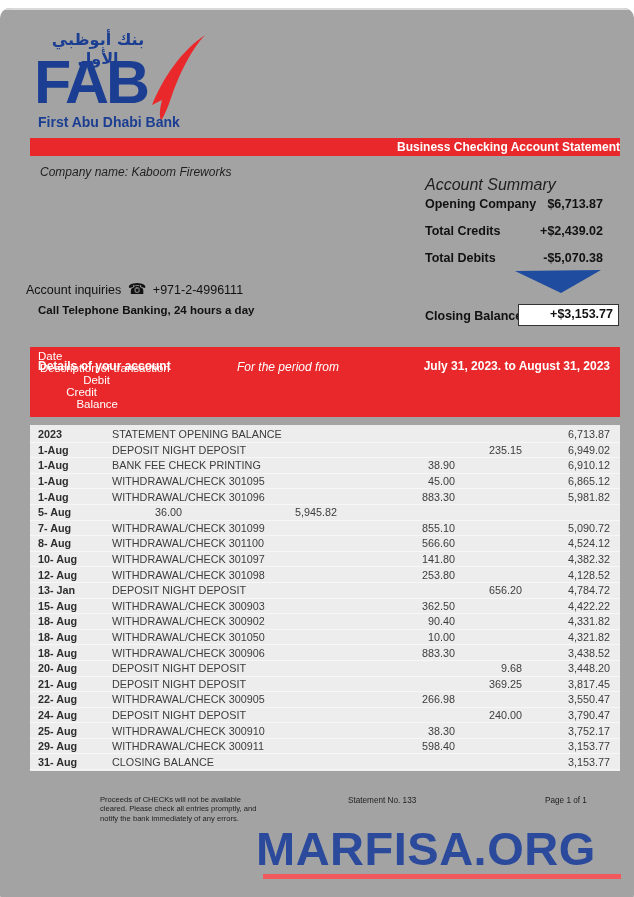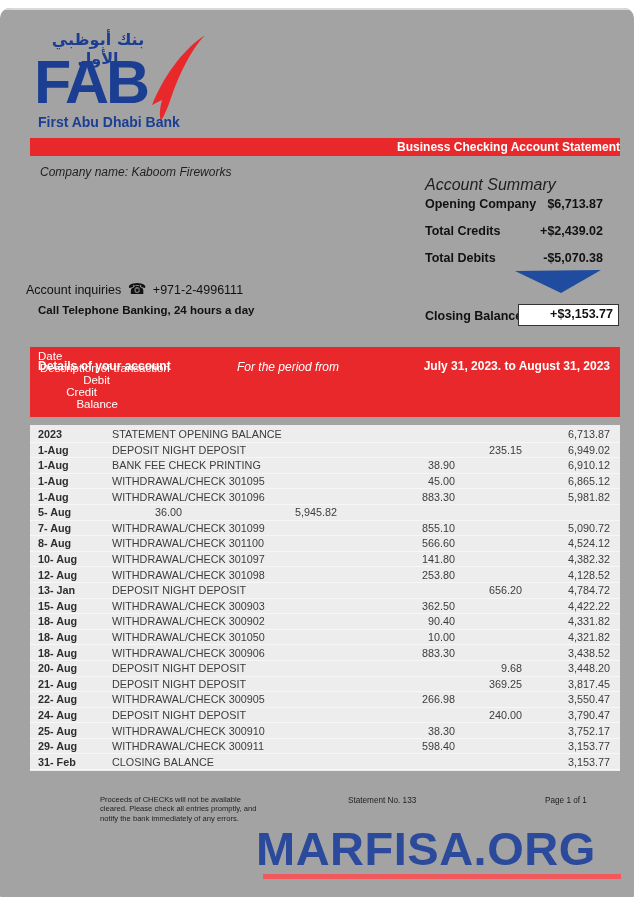--- a/index.html
+++ b/index.html
@@ -318,21 +318,21 @@
       <span class="c-balance">3,752.17</span>
     </div>
       <div class="t-row">
       <span class="c-date">29- Aug</span>
       <span class="c-desc">WITHDRAWAL/CHECK 300911</span>
       <span class="c-debit">598.40</span>
       <span class="c-credit"></span>
       <span class="c-balance">3,153.77</span>
     </div>
       <div class="t-row">
-      <span class="c-date">31- Feb</span>
+      <span class="c-date">31- Aug</span>
       <span class="c-desc">CLOSING BALANCE</span>
       <span class="c-debit"></span>
       <span class="c-credit"></span>
       <span class="c-balance">3,153.77</span>
     </div>
     </div>
 
   <div class="footer-note">
     <div>Proceeds of CHECKs will not be available</div>
     <div>cleared. Please check all entries promptly, and</div>

